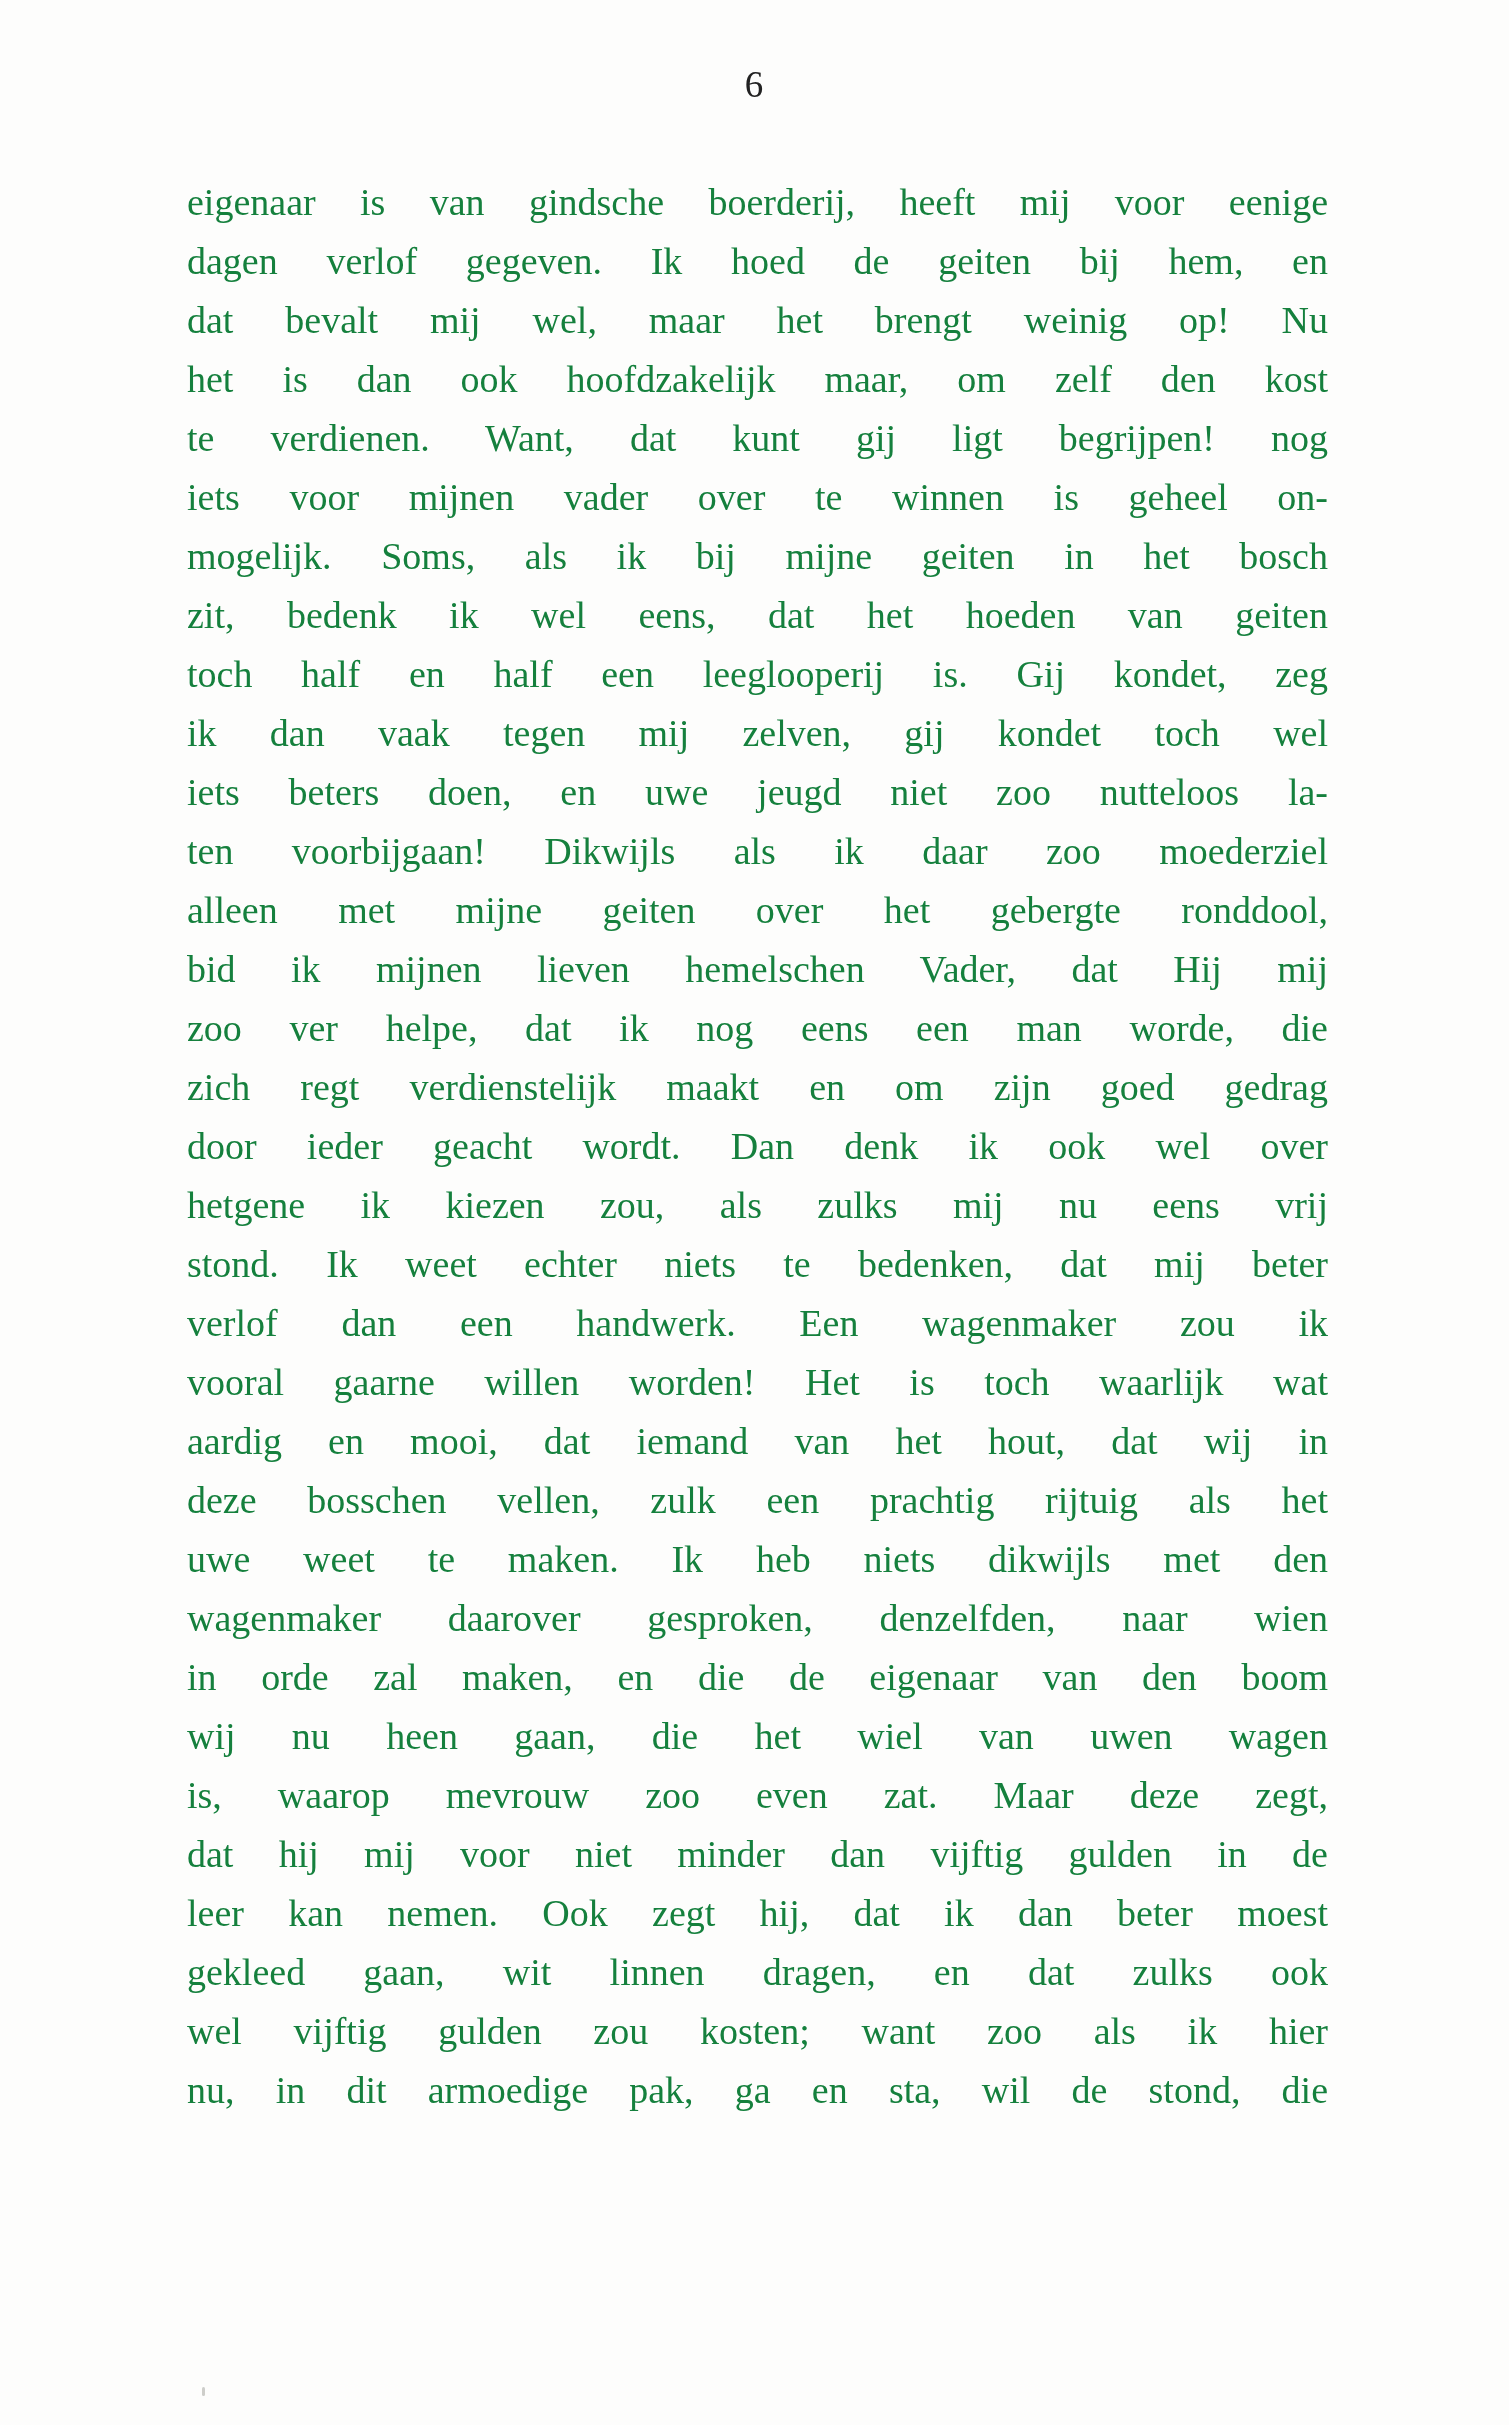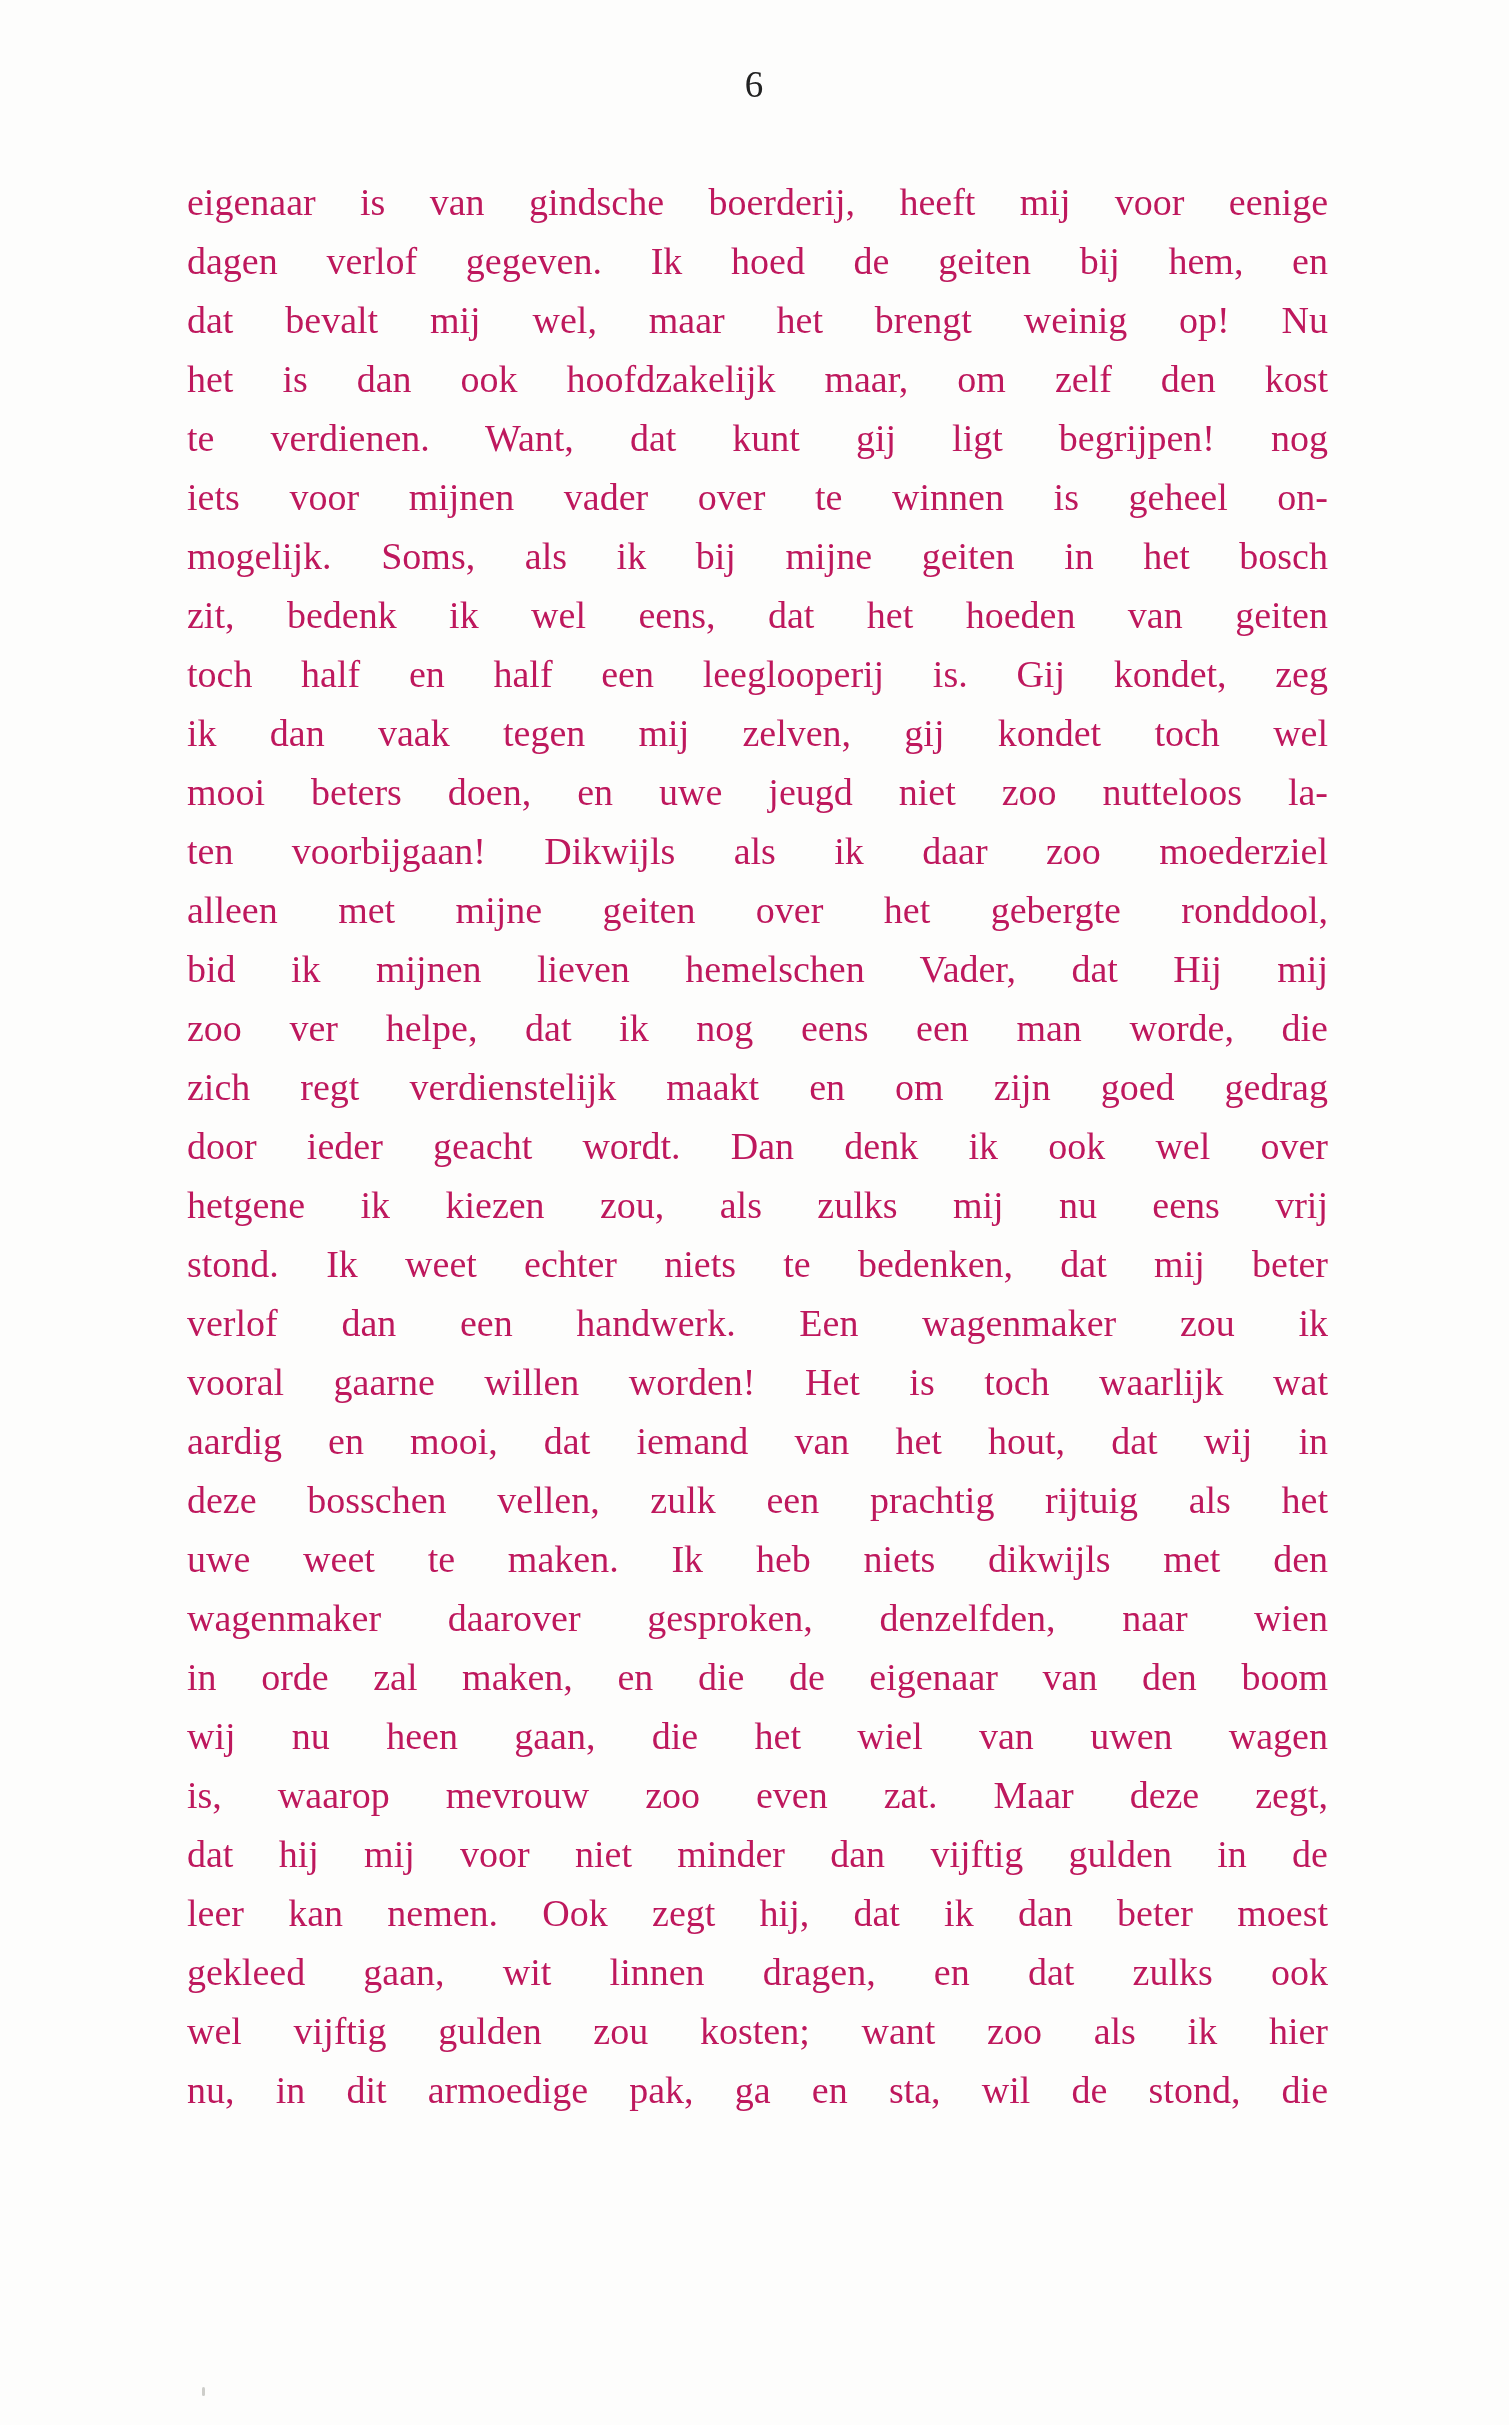--- a/index.html
+++ b/index.html
@@ -34,21 +34,21 @@
   }
   .line {
     font-size: 38px;
     line-height: 59px;
     height: 59px;
     overflow: hidden;
     text-align: justify;
     text-align-last: justify;
     white-space: normal;
     word-spacing: 1.7px;
-    color: #be185d;
+    color: #15803d;
   }
   .line::after {
     content: "";
     display: inline-block;
     width: 100%;
     height: 0;
   }
   .scan-artifact {
     position: absolute;
     left: 202px;
@@ -70,21 +70,21 @@
       <div class="line">eigenaar is van gindsche boerderij, heeft mij voor eenige</div>
       <div class="line">dagen verlof gegeven. Ik hoed de geiten bij hem, en</div>
       <div class="line">dat bevalt mij wel, maar het brengt weinig op! Nu</div>
       <div class="line">het is dan ook hoofdzakelijk maar, om zelf den kost</div>
       <div class="line">te verdienen. Want, dat kunt gij ligt begrijpen! nog</div>
       <div class="line">iets voor mijnen vader over te winnen is geheel on-</div>
       <div class="line">mogelijk. Soms, als ik bij mijne geiten in het bosch</div>
       <div class="line">zit, bedenk ik wel eens, dat het hoeden van geiten</div>
       <div class="line">toch half en half een leeglooperij is. Gij kondet, zeg</div>
       <div class="line">ik dan vaak tegen mij zelven, gij kondet toch wel</div>
-      <div class="line">mooi beters doen, en uwe jeugd niet zoo nutteloos la-</div>
+      <div class="line">iets beters doen, en uwe jeugd niet zoo nutteloos la-</div>
       <div class="line">ten voorbijgaan! Dikwijls als ik daar zoo moederziel</div>
       <div class="line">alleen met mijne geiten over het gebergte ronddool,</div>
       <div class="line">bid ik mijnen lieven hemelschen Vader, dat Hij mij</div>
       <div class="line">zoo ver helpe, dat ik nog eens een man worde, die</div>
       <div class="line">zich regt verdienstelijk maakt en om zijn goed gedrag</div>
       <div class="line">door ieder geacht wordt. Dan denk ik ook wel over</div>
       <div class="line">hetgene ik kiezen zou, als zulks mij nu eens vrij</div>
       <div class="line">stond. Ik weet echter niets te bedenken, dat mij beter</div>
       <div class="line">verlof dan een handwerk. Een wagenmaker zou ik</div>
       <div class="line">vooral gaarne willen worden! Het is toch waarlijk wat</div>

